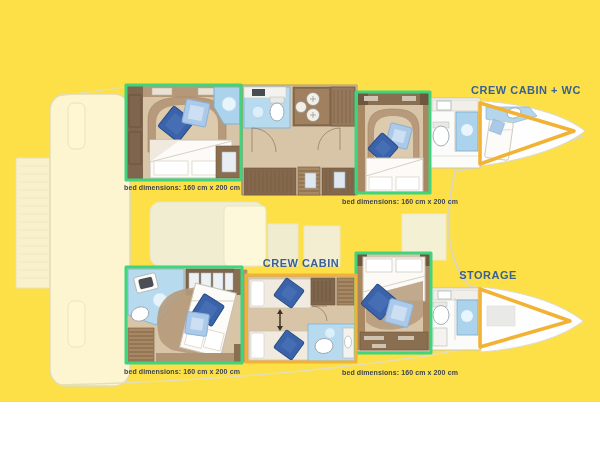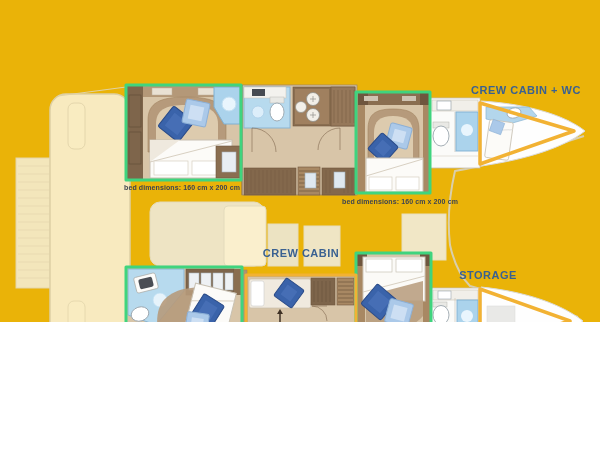--- a/index.html
+++ b/index.html
@@ -1,16 +1,16 @@
 <!DOCTYPE html>
 <html><head>
 <meta charset="utf-8">
 <style>
   html,body{margin:0;padding:0;background:#ffffff;}
-  .stage{position:relative;width:600px;height:322px;background:#eab308;overflow:hidden;
+  .stage{position:relative;width:600px;height:402px;background:#fde047;overflow:hidden;
          font-family:"Liberation Sans",sans-serif;}
   .stage svg{position:absolute;left:0;top:0;}
   .zone-label{position:absolute;transform:translateX(-50%);font-weight:bold;font-size:11px;
               letter-spacing:.5px;color:#3a6191;white-space:nowrap;}
   .bed-note{position:absolute;transform:translateX(-50%);font-weight:bold;font-size:7px;
             letter-spacing:.1px;color:#3e4550;white-space:nowrap;}
 </style>
 </head>
 <body>
 
@@ -294,20 +294,20 @@
     <rect x="356" y="92" width="74" height="101" stroke="#3fd47e" stroke-width="3"></rect>
     <rect x="126" y="267" width="116" height="96" stroke="#3fd47e" stroke-width="3"></rect>
     <rect x="356" y="253" width="75" height="100" stroke="#3fd47e" stroke-width="3"></rect>
     <rect x="246" y="275" width="110" height="87" stroke="#f2b233" stroke-width="3"></rect>
     <polygon points="480,103 480,164 574,131" stroke="#f2b233" stroke-width="3.5"></polygon>
     <polygon points="480,289 480,347 570,321" stroke="#f2b233" stroke-width="3.5"></polygon>
   </g>
 </svg>
 
 <div class="zone-label" style="left:526px;top:84px;">CREW CABIN + WC</div>
-<div class="zone-label" style="left:301px;top:247px;">CREW CABIN</div>
+<div class="zone-label" style="left:301px;top:257px;">CREW CABIN</div>
 <div class="zone-label" style="left:488px;top:269px;">STORAGE</div>
 
 <div class="bed-note" style="left:182px;top:184px;">bed dimensions: 160 cm x 200 cm</div>
 <div class="bed-note" style="left:400px;top:198px;">bed dimensions: 160 cm x 200 cm</div>
 <div class="bed-note" style="left:182px;top:368px;">bed dimensions: 160 cm x 200 cm</div>
 <div class="bed-note" style="left:400px;top:369px;">bed dimensions: 160 cm x 200 cm</div>
 </div>
 
 </body></html>

